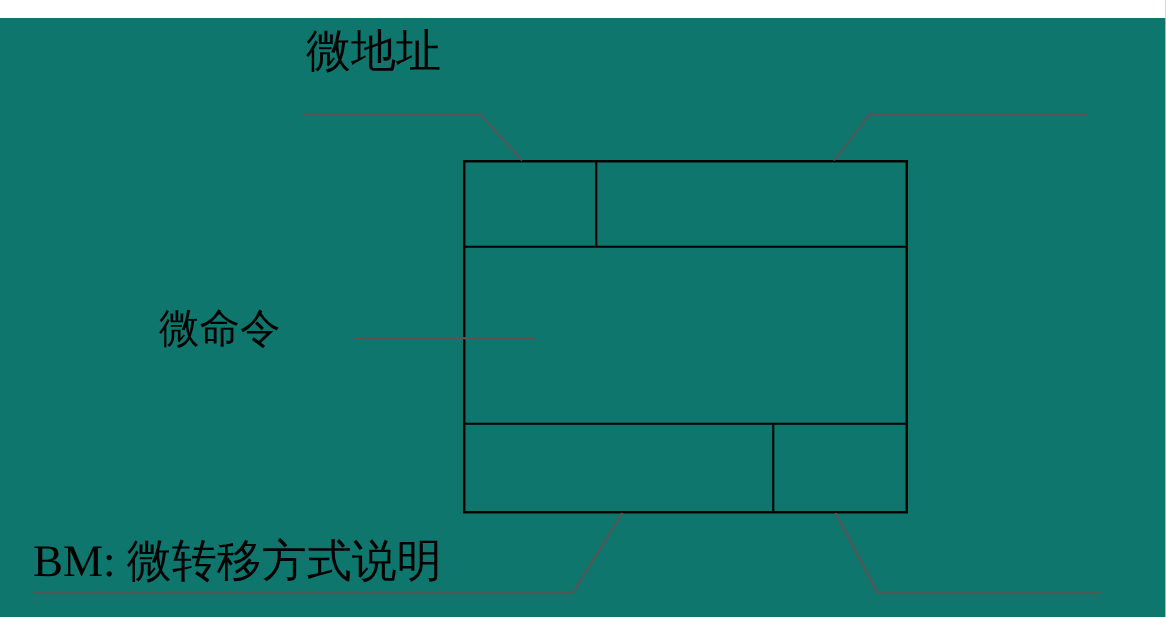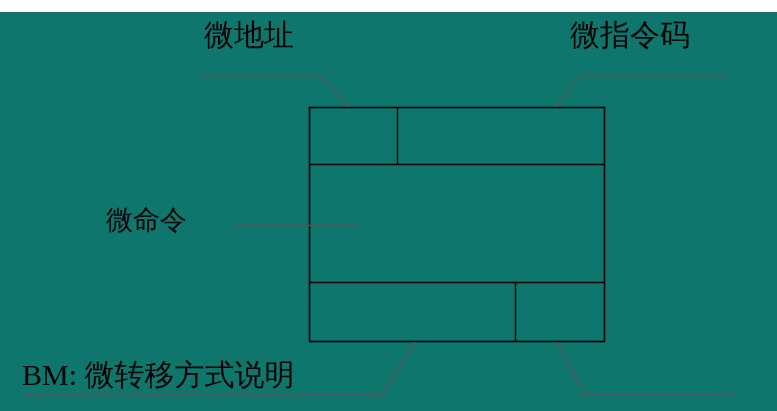--- a/index.html
+++ b/index.html
@@ -92,21 +92,20 @@
     <line x1="236" y1="213.5" x2="357" y2="213.5" stroke="#555555" stroke-width="1.6"></line>
 
     <polyline points="415,330 382,383 22,383" fill="none" stroke="#555555" stroke-width="1.5"></polyline>
 
     <polyline points="557,330 585,383 734,383" fill="none" stroke="#555555" stroke-width="1.5"></polyline>
 
   </svg>
 
   <div class="lbl lbl-cjk" id="label-micro-address">微地址</div>
 
-  <div class="lbl lbl-cjk" id="label-micro-instruction-code">微指令码</div>
 
   <div class="lbl lbl-cjk" id="label-micro-command">微命令</div>
 
   <div class="lbl lbl-mixed" id="label-bm-description">
     <span>BM: </span><span class="cjk">微转移方式说明</span>
   </div>
 
 
 </div>
 

